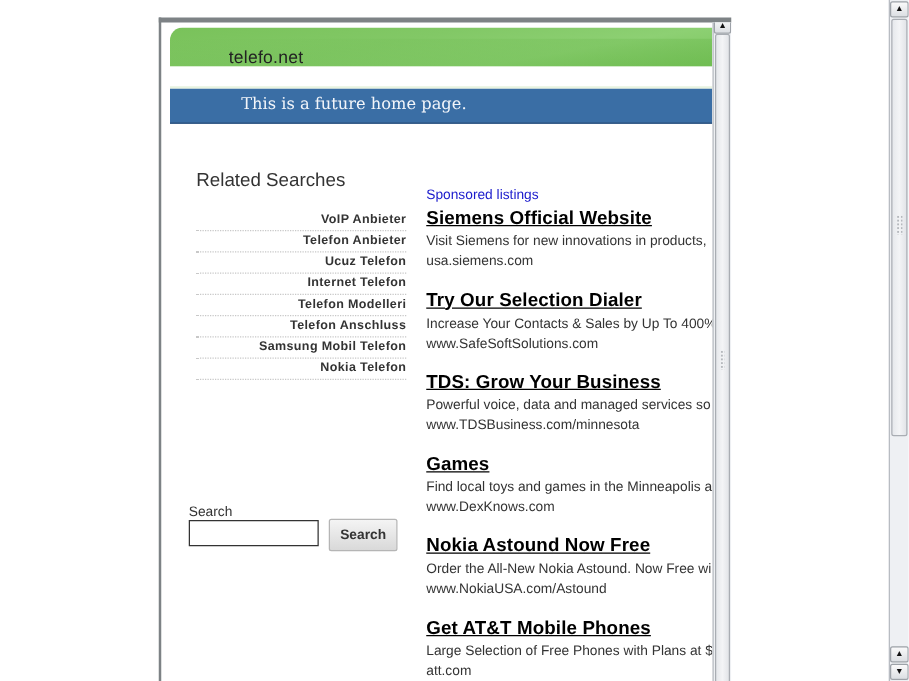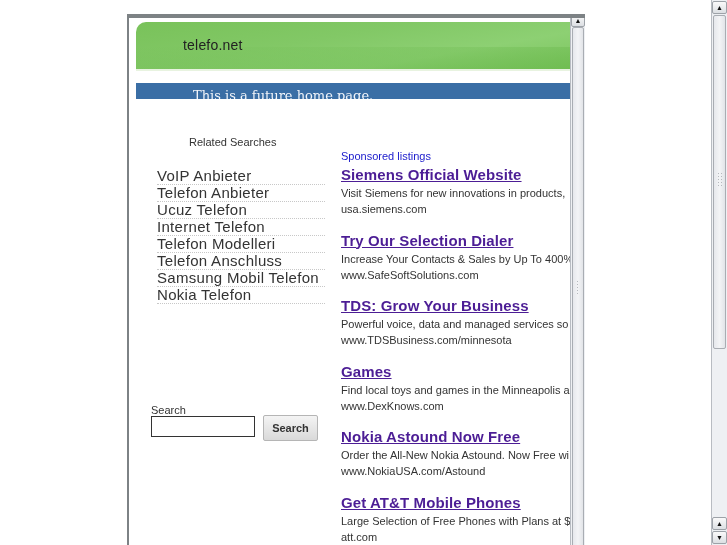--- a/index.html
+++ b/index.html
@@ -12,61 +12,60 @@
     background:#ffffff; border-top:4px solid #7d8285; border-left:2px solid #7d8285;
     box-sizing:border-box; overflow:hidden;
   }
   .frame-inner { position:absolute; left:0; top:0; right:15px; bottom:0; overflow:hidden; }
   .header {
     position:absolute; left:5px; top:2px; right:0; height:77px;
     border-top-left-radius:12px; overflow:hidden;
     border-left:2px solid #ffffff; border-top:2px solid #ffffff;
   }
   .header-green {
-    position:absolute; left:0; top:0; right:0; height:47px;
+    position:absolute; left:0; top:0; right:0; height:31px;
     background: linear-gradient(170deg, #79c25a 0%, #82c866 40%, #8dd073 70%, #7cc65f 100%);
   }
   .header-green .wave {
     position:absolute; left:0; right:0; bottom:0; height:22px;
     background: linear-gradient(175deg, rgba(255,255,255,0) 0%, rgba(100,180,70,0.5) 100%);
   }
   .header-sep { position:absolute; left:0; right:0; top:47px; height:2px; background:#e8f3e0; }
   .header-blue {
     position:absolute; left:0; right:0; top:49px; height:27px; background:#3a6ea5;
     border-bottom:2px solid #2a4e7a;
-    margin-top:12px;
   }
   .site-title {
     position:absolute; left:47px; top:15px; font-size:14px; color:#222; letter-spacing:0.2px;
   }
   .tagline {
     position:absolute; left:57px; top:5px; font-family:"DejaVu Serif","Liberation Serif",serif;
     font-size:13px; color:#f2f5fa;
   }
-  .related-title { position:absolute; left:28px; top:118px; font-size:11px; color:#333;margin-left:32px; }
+  .related-title { position:absolute; left:28px; top:118px; font-size:15px; color:#333; }
   .related-list { position:absolute; left:28px; top:150px; width:168px; margin:0; padding:0; list-style:none; }
   .related-list li {
-    font-size:15px; font-weight:normal; color:#333; height:16px; line-height:16px;
-    border-bottom:1px dotted #c8c8c8; letter-spacing:0.3px;
+    font-size:10px; font-weight:bold; color:#333; height:16px; line-height:16px;
+    border-bottom:1px dotted #c8c8c8; letter-spacing:0.3px;text-align:right;
   }
   .search-label { position:absolute; left:22px; top:386px; font-size:11px; color:#333; }
   .search-input {
     position:absolute; left:22px; top:398px; width:104px; height:21px;
     border:1px solid #333; box-sizing:border-box; background:#fff; padding:0; margin:0;
   }
   .search-btn {
     position:absolute; left:134px; top:397px; width:55px; height:26px;
     background:linear-gradient(#f4f4f4,#d9d9d9); border:1px solid #b5b5b5; border-radius:2px;
     font-size:11px; font-weight:bold; color:#333; box-sizing:border-box; padding:0;
     font-family:"Liberation Sans",sans-serif;
   }
   .sponsored { position:absolute; left:212px; top:132px; font-size:11px; color:#1a1acc; }
   .ads { position:absolute; left:212px; top:147px; width:300px; }
   .ad { height:65.5px; white-space:nowrap; }
-  .ad-title { font-size:15px; font-weight:bold; color:#4c1d95; text-decoration:underline; line-height:20px; display:block; letter-spacing:0.1px; }
+  .ad-title { font-size:15px; font-weight:bold; color:#000000; text-decoration:underline; line-height:20px; display:block; letter-spacing:0.1px; }
   .ad-desc, .ad-url { font-size:11px; color:#333; line-height:16px; display:block; }
   .vscroll {
     position:absolute; background:#eef0f3; border-left:1px solid #b8bcc2; box-sizing:border-box;
   }
   .sb-arrow {
     position:absolute; left:0; width:100%; height:13px;
     background:linear-gradient(#fafafa,#dcdfe3); border:1px solid #9da2a8; box-sizing:border-box;
     font-size:7px; line-height:11px; text-align:center; color:#111; border-radius:2px;
   }
   .sb-thumb {

